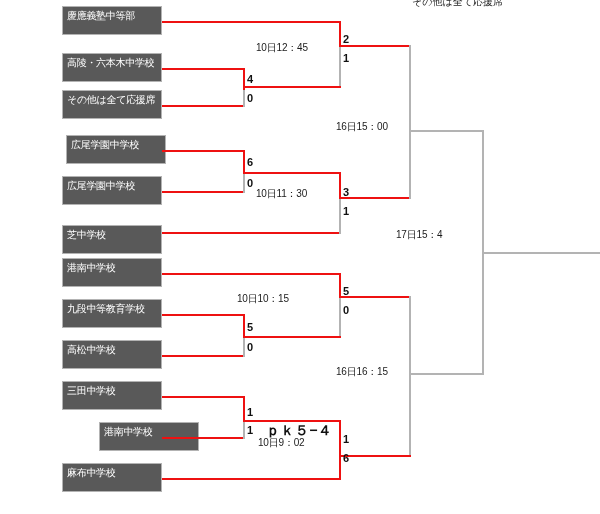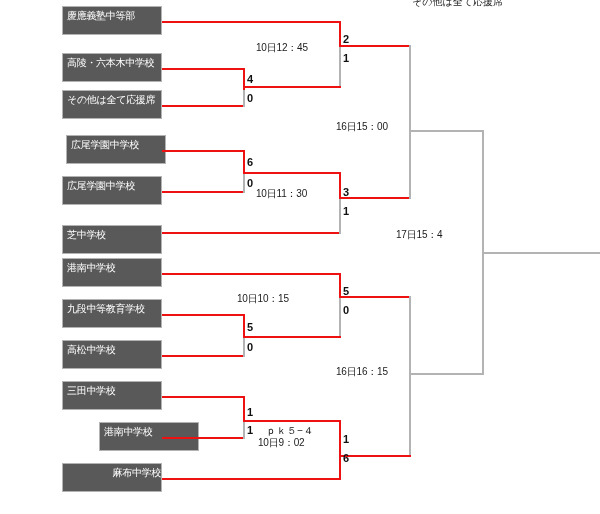--- a/index.html
+++ b/index.html
@@ -61,22 +61,22 @@
   .matchinfo {
     position: absolute;
     font-size: 10px;
     color: #1a1a1a;
     line-height: 11px;
     white-space: nowrap;
     letter-spacing: -0.2px;
   }
   .pk-note {
     position: absolute;
-    font-size: 10px;
-    font-weight: normal;
+    font-size: 14px;
+    font-weight: bold;
     color: #111111;
     line-height: 11px;
     white-space: nowrap;
     letter-spacing: 0.4px;
   }
   .top-note {
     position: absolute;
     font-size: 10px;
     color: #222222;
     line-height: 10px;
@@ -117,21 +117,21 @@
   </div>
   <div class="team-box" style="left:62px; top:340px;">
     <span class="team-label">高松中学校</span>
   </div>
   <div class="team-box" style="left:62px; top:381px;">
     <span class="team-label">三田中学校</span>
   </div>
   <div class="team-box" style="left:70px; top:422px;margin-left:29px;">
     <span class="team-label">港南中学校</span>
   </div>
-  <div class="team-box" style="left:62px; top:463px;text-align:right;">
+  <div class="team-box" style="left:62px; top:463px;">
     <span class="team-label">麻布中学校</span>
   </div>
 
   <div class="line h won" style="left:162px; top:68px;  width:83px;"></div>
 
   <div class="line h won" style="left:162px; top:105px; width:83px;"></div>
 
   <div class="line v" style="left:243px; top:68px; height:39px;"></div>
   <div class="line v won" style="left:243px; top:68px; height:22px;"></div>
 

